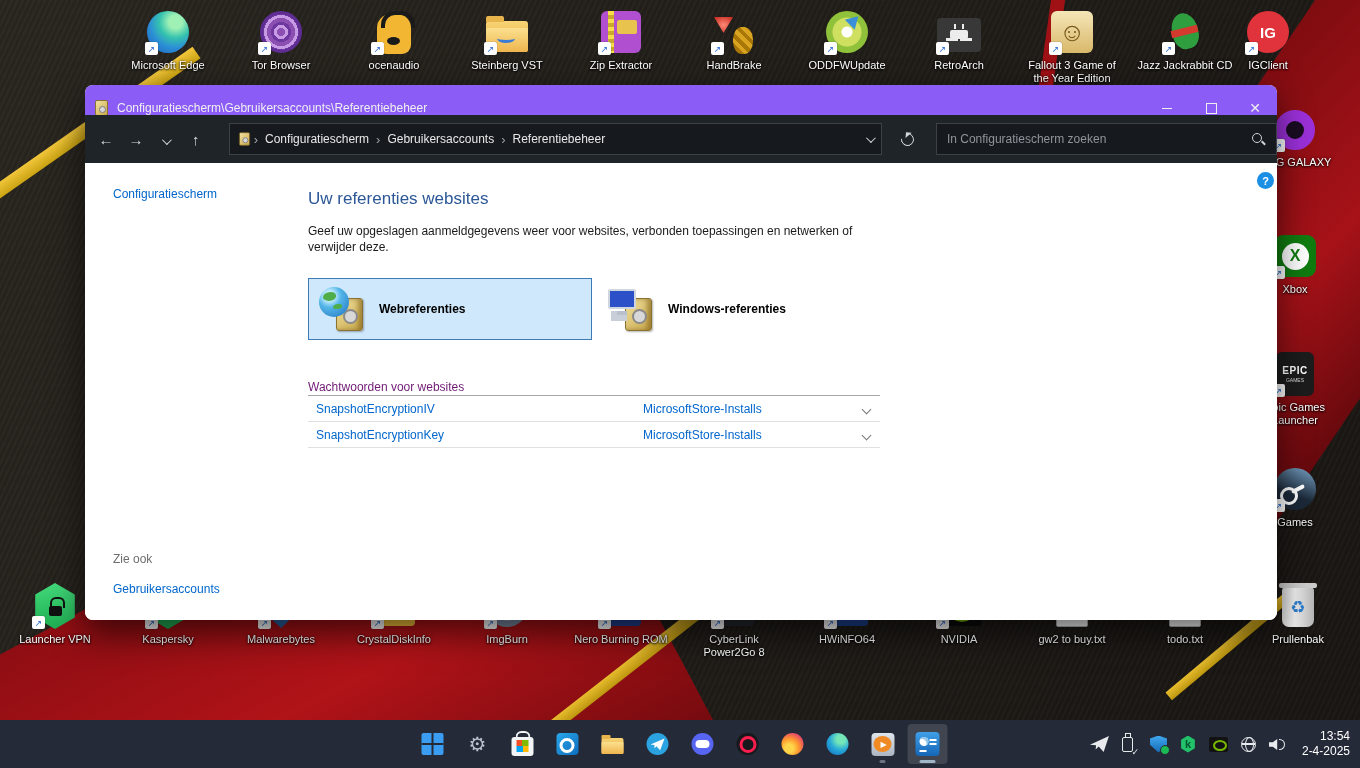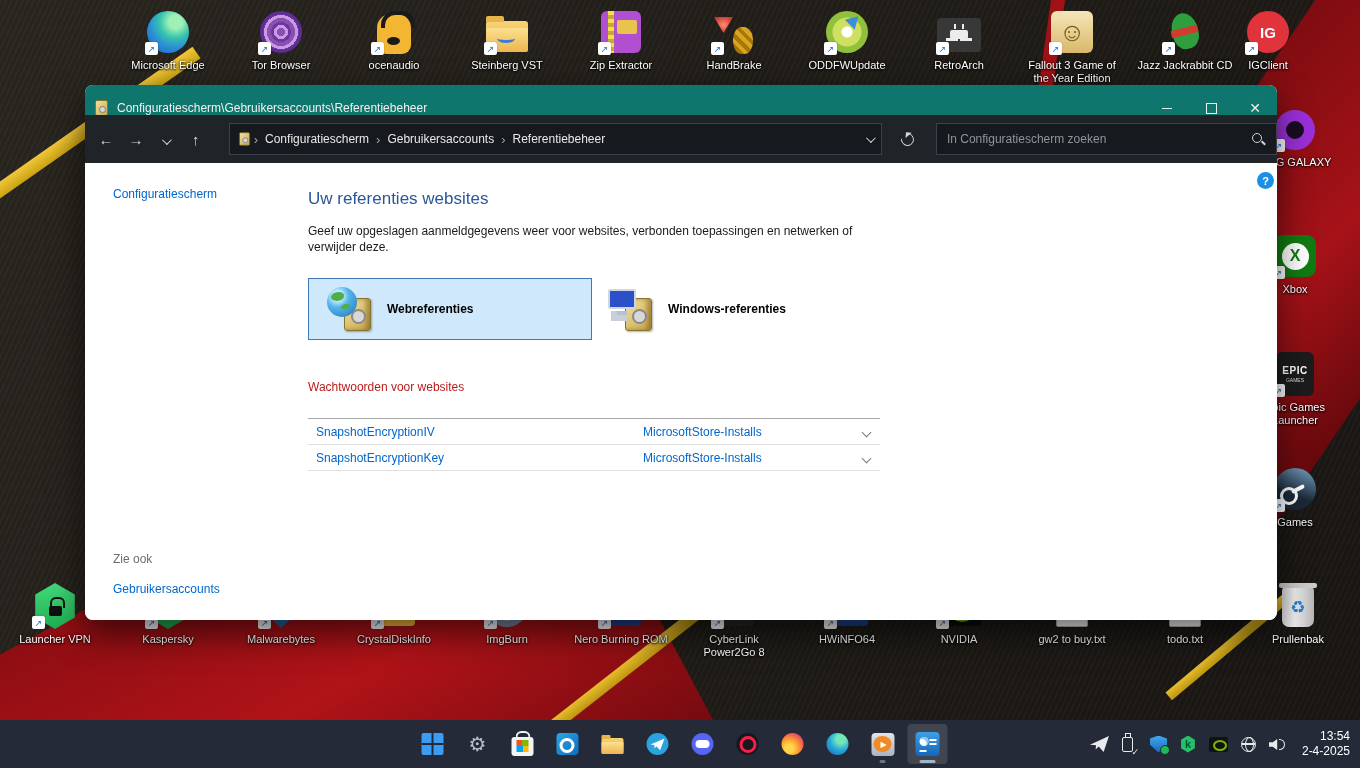--- a/index.html
+++ b/index.html
@@ -113,21 +113,21 @@
   .ic-epic::after { content:"GAMES"; font-size:5px; color:#ddd; margin-top:1px; }
   .ic-steam { width:42px; height:42px; border-radius:50%; background:linear-gradient(200deg,#7aa5c9,#1b2838 62%); position:relative; }
   .ic-steam::before { content:""; position:absolute; left:6px; bottom:5px; width:12px; height:12px;
     border:3.5px solid #fff; border-radius:50%; }
   .ic-steam::after { content:""; position:absolute; left:17px; bottom:19px; width:14px; height:4px;
     background:#fff; border-radius:2px; transform:rotate(-28deg); }
 
   
   .window { position:absolute; left:85px; top:85px; width:1192px; height:535px; z-index:10;
     border-radius:8px; overflow:hidden; box-shadow:0 14px 34px rgba(0,0,0,.6); background:#fff; }
-  .titlebar { position:absolute; left:0; top:0; right:0; height:46px; background:#0f766e;
+  .titlebar { position:absolute; left:0; top:0; right:0; height:46px; background:#8b5cf6;
     display:flex; align-items:center; }
   .titlebar .t-ico { margin-left:10px; }
   .titlebar .t-text { margin-left:9px; color:#f0f0f0; font-size:12px; }
   .caption { margin-left:auto; display:flex; height:100%; }
   .cap-btn { width:44px; height:100%; display:flex; align-items:center; justify-content:center; color:#eee; }
   .cap-min::after { content:""; width:10px; height:1px; background:#eee; }
   .cap-max::after { content:""; width:9px; height:9px; border:1px solid #eee; }
   .cap-close { font-size:14px; }
 
   .safe { background:linear-gradient(135deg,#f2e2a0,#c9a84c); border:1px solid #8a7330; border-radius:2px; position:relative; }
@@ -166,37 +166,37 @@
     background:#1a8fe3; color:#fff; font-size:11px; font-weight:bold; display:flex; align-items:center; justify-content:center; }
   .home-link { position:absolute; left:28px; top:24px; font-size:12px; color:#0066cc; cursor:pointer; }
   .see-also { position:absolute; left:28px; bottom:24px; font-size:12px; }
   .see-also .sa-head { color:#6d6d6d; }
   .see-also .sa-link { display:block; margin-top:16px; color:#0066cc; cursor:pointer; }
 
   .main { position:absolute; left:223px; top:26px; width:620px; }
   .main h1 { font-size:17px; font-weight:normal; color:#2b5797; }
   .main .desc { margin-top:14px; width:548px; font-size:12px; line-height:16px; color:#1a1a1a; }
   .tiles { margin-top:23px; display:flex; }
-  .tile { height:62px; display:flex; align-items:center; padding-left:18px; }
+  .tile { height:62px; display:flex; align-items:center; padding-left:10px; }
   .tile.selected { width:284px; background:#cfe8fb; border:1px solid #3e7bb6; }
   .tile.plain { margin-left:8px; padding-left:8px; }
   .tile .t-label { margin-left:12px; font-size:12px; font-weight:bold; color:#000; }
   .vault-ico { position:relative; width:48px; height:44px; flex:none; }
   .vault-ico .safe-l { position:absolute; right:4px; bottom:0; }
   .globe { position:absolute; left:0; top:0; width:30px; height:30px; border-radius:50%;
     background:radial-gradient(circle at 35% 30%, #bfe9ff 0 18%, #54b6e8 40%, #1f6fbe 100%); }
   .globe::after { content:""; position:absolute; left:4px; top:5px; width:13px; height:9px; background:#4fae4a;
     border-radius:60% 40% 55% 45%; box-shadow:8px 10px 0 -2px #4fae4a; }
   .monitor { position:absolute; left:0; top:2px; width:28px; height:20px; background:#2b50c8;
     border:2px solid #cfd6e0; border-radius:2px; }
   .monitor::after { content:""; position:absolute; left:7px; bottom:-8px; width:10px; height:4px; background:#b8c0cc;
     box-shadow:-3px 3px 0 3px #c8cfd8; }
 
   .cred-list { margin-top:40px; width:572px; }
-  .cred-head { font-size:12px; color:#b91c1c; padding-bottom:24px; border-bottom:1px solid #a8a8a8; }
+  .cred-head { font-size:12px; color:#701a75; padding-bottom:1px; border-bottom:1px solid #a8a8a8; }
   .cred-row { display:flex; align-items:center; height:26px; border-bottom:1px solid #e0e0e0; font-size:12px; }
   .cred-row .c-name { width:335px; padding-left:8px; color:#0066cc; cursor:pointer; }
   .cred-row .c-src { color:#0066cc; cursor:pointer; }
   .cred-row .c-exp { margin-left:auto; margin-right:10px; }
   .chev-g { display:inline-block; width:7px; height:7px; border-right:1.4px solid #7a7a7a; border-bottom:1.4px solid #7a7a7a;
     transform:rotate(45deg); }
 
   
   .taskbar { position:absolute; left:0; bottom:0; width:1360px; height:48px; background:#242a37; z-index:30; }
   .tb-center { position:absolute; left:50%; top:4px; transform:translateX(-50%); display:flex; gap:5px; }

